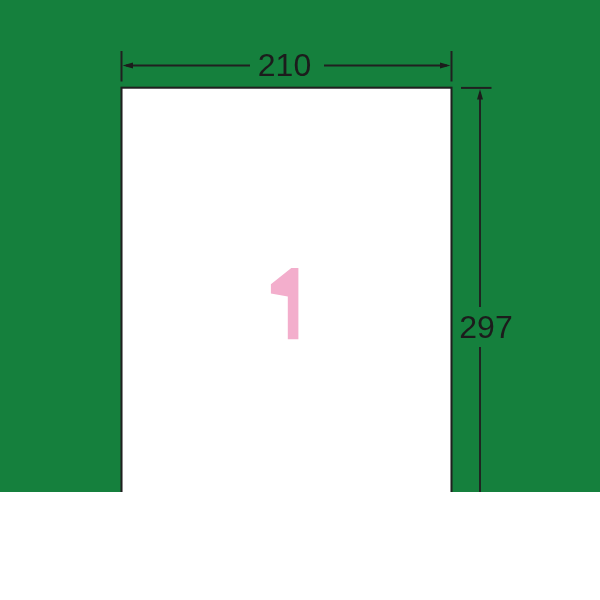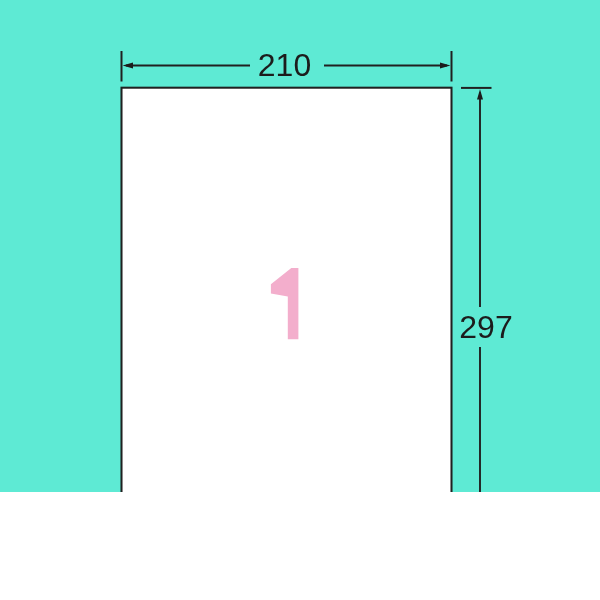--- a/index.html
+++ b/index.html
@@ -1,16 +1,16 @@
 <!DOCTYPE html>
 <html><head>
 <meta charset="utf-8">
 <style>
   html,body{margin:0;padding:0;background:#ffffff;}
-  .wrap{width:600px;height:492px;position:relative;overflow:hidden;background:#5eead4;}
+  .wrap{width:600px;height:492px;position:relative;overflow:hidden;background:#15803d;}
   svg{position:absolute;left:0;top:0;}
   text{font-family:"Liberation Sans",sans-serif;}
 </style>
 </head>
 <body>
 <div class="wrap">
 <svg width="600" height="600" viewBox="0 0 600 600">
 
   <rect x="121.5" y="87.7" width="330" height="460.5" fill="#ffffff" stroke="#202020" stroke-width="2.05"></rect>
 

